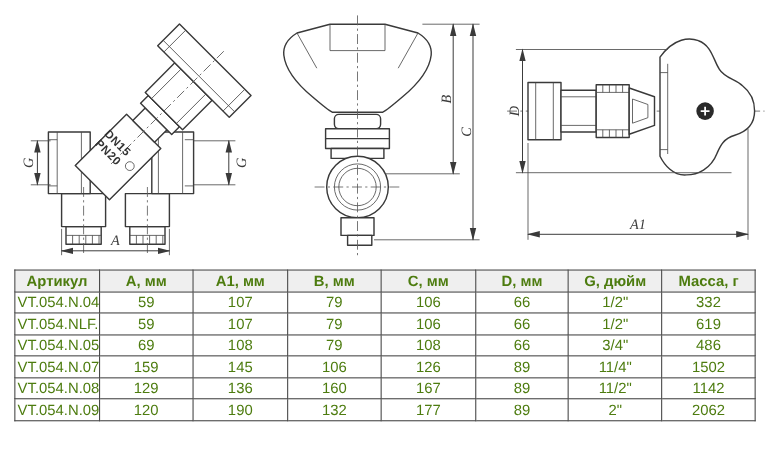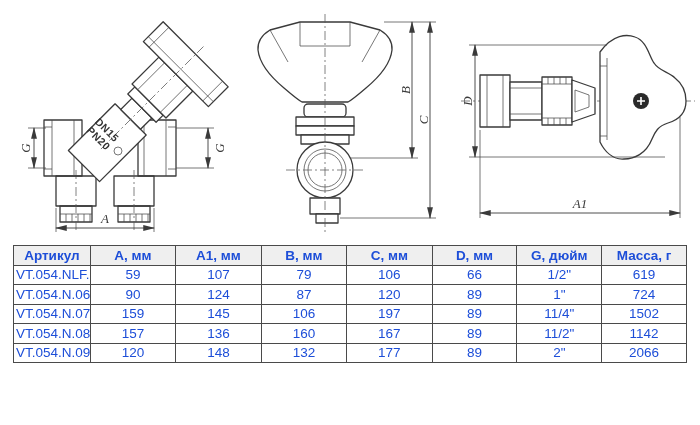--- a/index.html
+++ b/index.html
@@ -31,21 +31,21 @@
   .bodytext { font-family:"Liberation Sans", sans-serif; font-weight:bold;
               font-size:10.5px; fill:#333333; text-anchor:middle; letter-spacing:0.5px; }
 
   
   .table-wrap { margin: 2px 13px 0 13px; }
   table.spec {
     width: 100%;
     border-collapse: collapse;
     table-layout: fixed;
     font-size: 13.5px;
-    color: #1d4ed8;
+    color: #4d7c0f;
   }
   table.spec th, table.spec td {
     border: 1px solid #4a4a4a;
     height: 19.5px;
     text-align: center;
     vertical-align: middle;
     padding: 0 2px;
     white-space: nowrap;
     overflow: hidden;
   }
@@ -210,66 +210,76 @@
           <th>A1, мм</th>
           <th>В, мм</th>
           <th>С, мм</th>
           <th>D, мм</th>
           <th>G, дюйм</th>
           <th>Масса, г</th>
         </tr>
       </thead>
       <tbody>
         <tr>
+          <td>VT.054.N.04</td>
+          <td>59</td>
+          <td>107</td>
+          <td>79</td>
+          <td>106</td>
+          <td>66</td>
+          <td>1/2"</td>
+          <td>332</td>
+        </tr>
+        <tr>
           <td>VT.054.NLF.04</td>
           <td>59</td>
           <td>107</td>
           <td>79</td>
           <td>106</td>
           <td>66</td>
           <td>1/2"</td>
           <td>619</td>
         </tr>
         <tr>
-          <td>VT.054.N.06</td>
-          <td>90</td>
-          <td>124</td>
-          <td>87</td>
-          <td>120</td>
-          <td>89</td>
-          <td>1"</td>
-          <td>724</td>
+          <td>VT.054.N.05</td>
+          <td>69</td>
+          <td>108</td>
+          <td>79</td>
+          <td>108</td>
+          <td>66</td>
+          <td>3/4"</td>
+          <td>486</td>
         </tr>
         <tr>
           <td>VT.054.N.07</td>
           <td>159</td>
           <td>145</td>
           <td>106</td>
-          <td>197</td>
+          <td>126</td>
           <td>89</td>
           <td>11/4"</td>
           <td>1502</td>
         </tr>
         <tr>
           <td>VT.054.N.08</td>
-          <td>157</td>
+          <td>129</td>
           <td>136</td>
           <td>160</td>
           <td>167</td>
           <td>89</td>
           <td>11/2"</td>
           <td>1142</td>
         </tr>
         <tr>
           <td>VT.054.N.09</td>
           <td>120</td>
-          <td>148</td>
+          <td>190</td>
           <td>132</td>
           <td>177</td>
           <td>89</td>
           <td>2"</td>
-          <td>2066</td>
+          <td>2062</td>
         </tr>
       </tbody>
     </table>
   </div>
 
 </div>
 
 </body></html>

